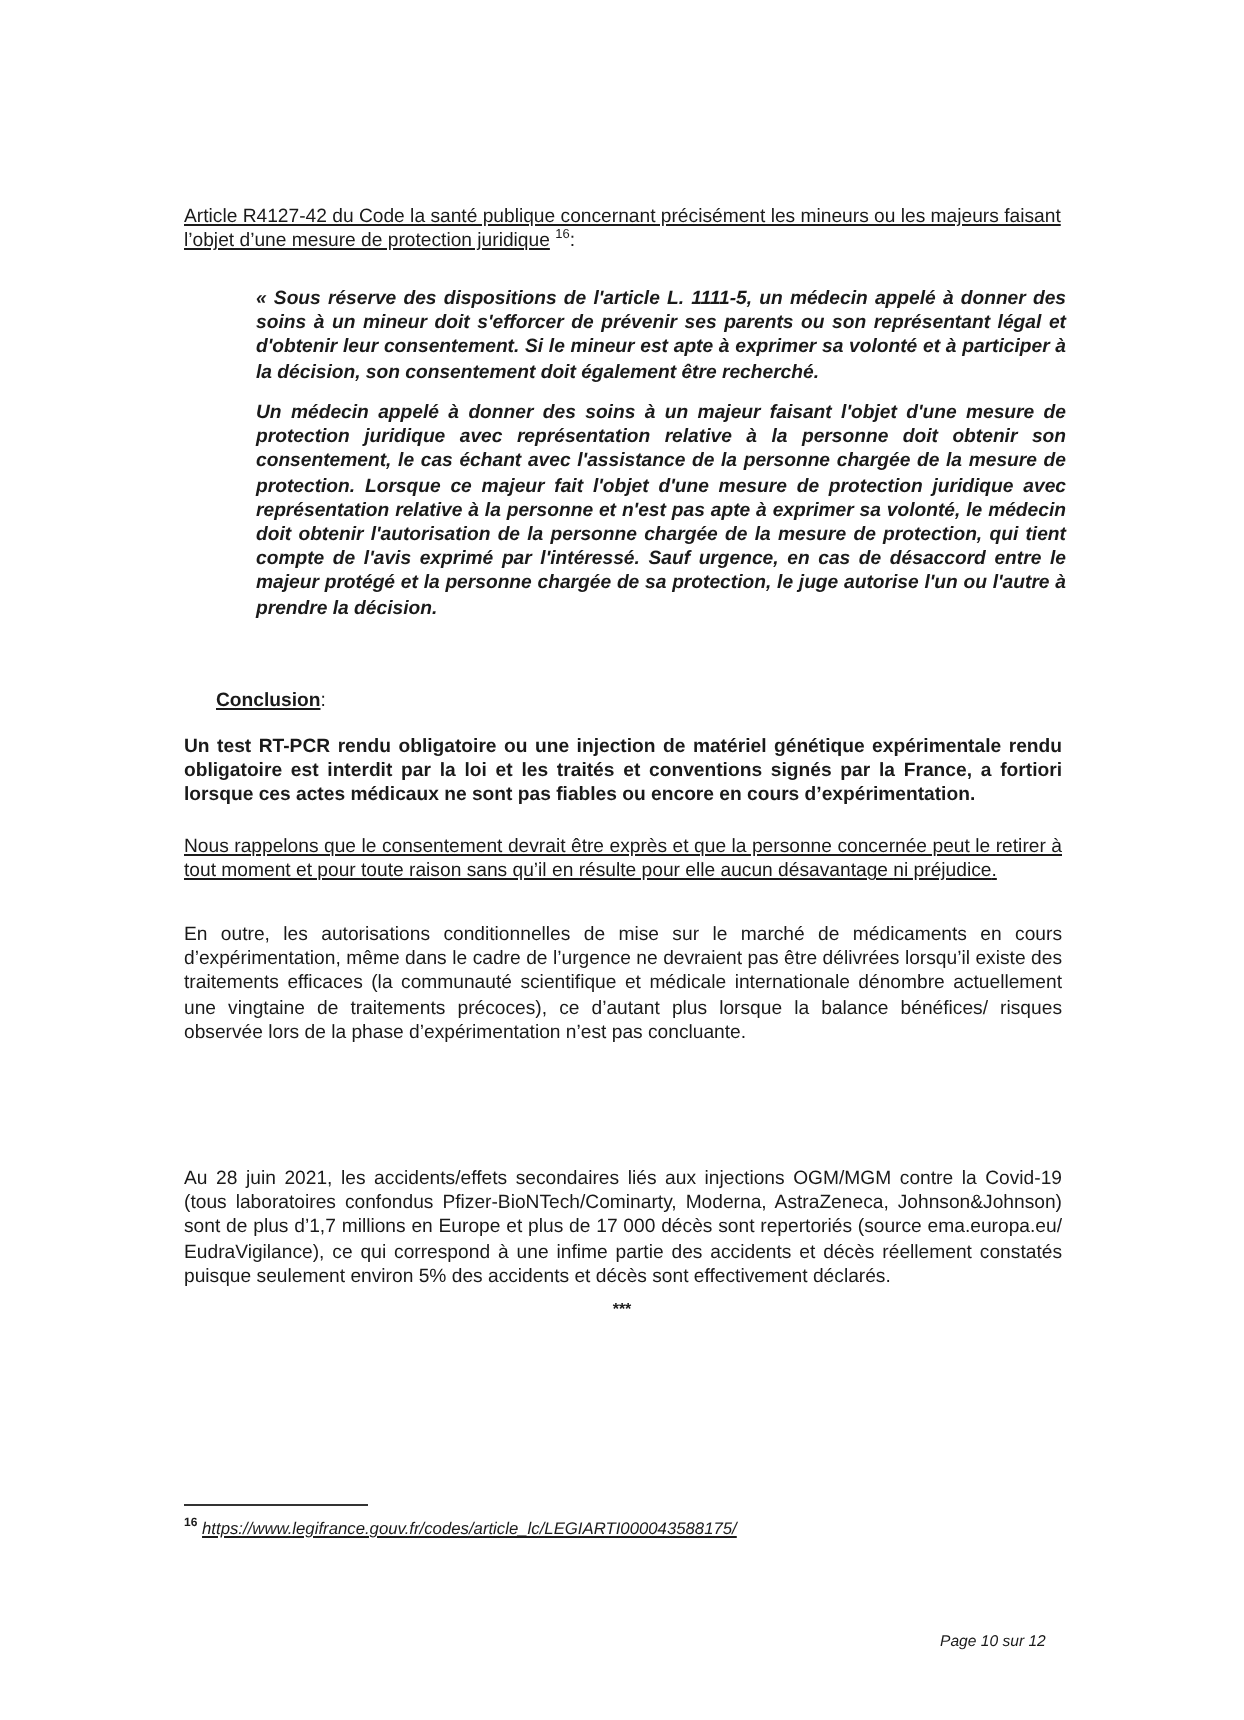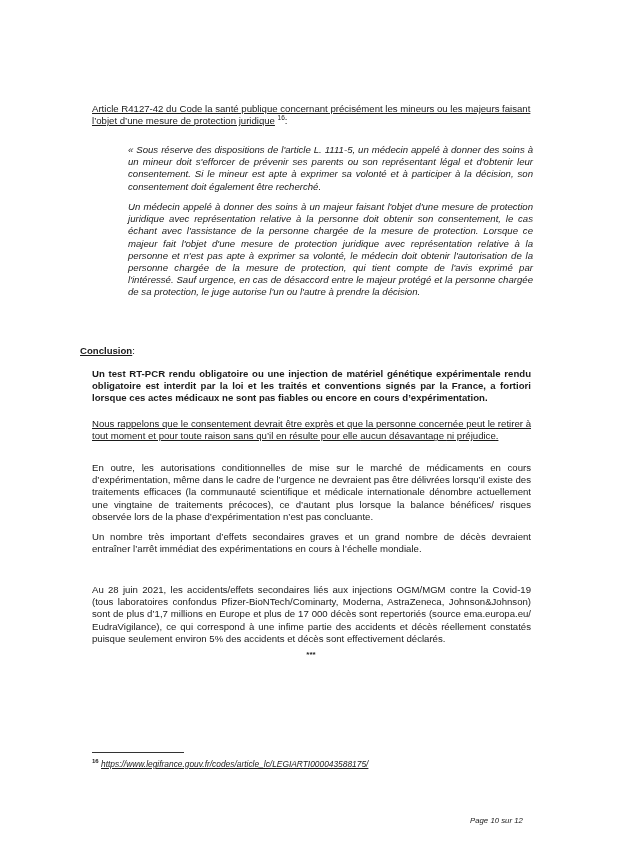--- a/index.html
+++ b/index.html
@@ -4,24 +4,24 @@
 <style>
   html, body { margin: 0; padding: 0; background: #ffffff; }
   body {
     width: 622px; height: 860px; position: relative; overflow: hidden;
     font-family: "Liberation Sans", sans-serif; color: #1a1a1a;
   }
   .page { position: absolute; left: 0; top: 0; width: 622px; height: 860px; background: #fff; }
   .txt { position: absolute; font-size: 9.6px; line-height: 12.2px; }
   .u { text-decoration: underline; text-underline-offset: 1px; }
   .heading { left: 92px; top: 103px; width: 445px; }
-  .quote { left: 128px; width: 405px; font-style: italic; text-align: justify; }
+  .quote { left: 128px; width: 405px; font-style: italic; text-align: justify; font-weight: bold; }
   .q1 { top: 144px; }
   .q2 { top: 201px; }
-  .concl { left: 80px; top: 345px; font-weight: bold; }
+  .concl { left: 108px; top: 345px; font-weight: bold; }
   .para { left: 92px; width: 439px; text-align: justify; }
   .p1 { top: 368px; font-weight: bold; }
   .p2 { top: 418px; text-decoration: underline; }
   .p3 { top: 462px; }
   .p4 { top: 531px; }
   .p5 { top: 568px; margin-top: 16px; }
   .stars { left: 0; width: 622px; top: 649px; text-align: center; font-weight: bold; font-size: 8px; }
   .fn-rule { position: absolute; left: 92px; top: 752px; width: 92px; height: 0; border-top: 1px solid #333; }
   .fn { left: 92px; top: 758px; font-size: 8.4px; font-style: italic; }
   .fn sup { font-size: 6px; font-style: normal; font-weight: bold; }
@@ -50,21 +50,20 @@
   </div>
 
   <div class="txt para p1 jl">Un test RT-PCR rendu obligatoire ou une injection de matériel génétique expérimentale rendu obligatoire est interdit par la loi et les traités et conventions signés par la France, a fortiori lorsque ces actes médicaux ne sont pas fiables ou encore en cours d’expérimentation.</div>
 
   <div class="txt para p2 jl">
     <span>Nous rappelons que le consentement devrait être exprès et que la personne concernée peut le retirer à tout moment et pour toute raison sans qu’il en résulte pour elle </span><span class="u">aucun désavantage</span> <span class="u">ni préjudice</span><span>.</span>
   </div>
 
   <div class="txt para p3 jl">En outre, les autorisations conditionnelles de mise sur le marché de médicaments en cours d’expérimentation, même dans le cadre de l’urgence ne devraient pas être délivrées lorsqu’il existe des traitements efficaces (la communauté scientifique et médicale internationale dénombre actuellement une vingtaine de traitements précoces), ce d’autant plus lorsque la balance bénéfices/ risques observée lors de la phase d’expérimentation n’est pas concluante.</div>
 
-  <div class="txt para p4 jl">Un nombre très important d’effets secondaires graves et un grand nombre de décès devraient entraîner l’arrêt immédiat des expérimentations en cours à l’échelle mondiale.</div>
 
   <div class="txt para p5 jl">Au 28 juin 2021, les accidents/effets secondaires liés aux injections OGM/MGM contre la Covid-19 (tous laboratoires confondus Pfizer-BioNTech/Cominarty, Moderna, AstraZeneca, Johnson&amp;Johnson) sont de plus d’1,7 millions en Europe et plus de 17 000 décès sont repertoriés (source ema.europa.eu/ EudraVigilance), ce qui correspond à une infime partie des accidents et décès réellement constatés puisque seulement environ 5% des accidents et décès sont effectivement déclarés.</div>
 
   <div class="txt stars">***</div>
 
   <div class="fn-rule"></div>
 
   <div class="txt fn">
     <sup>16</sup>
     <span class="u">https://www.legifrance.gouv.fr/codes/article_lc/LEGIARTI000043588175/</span>

